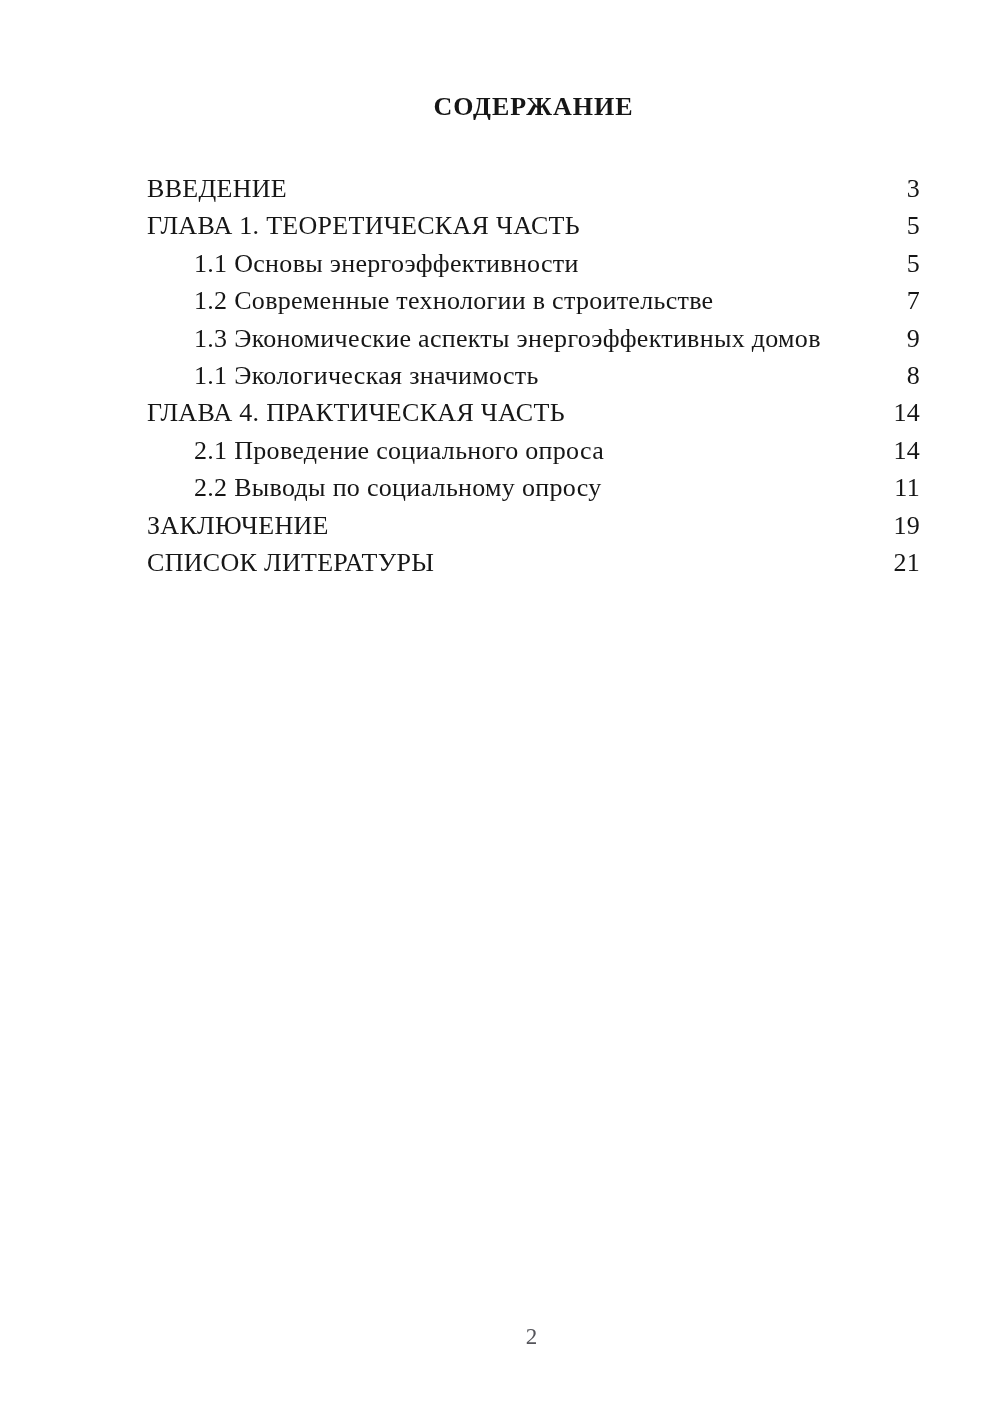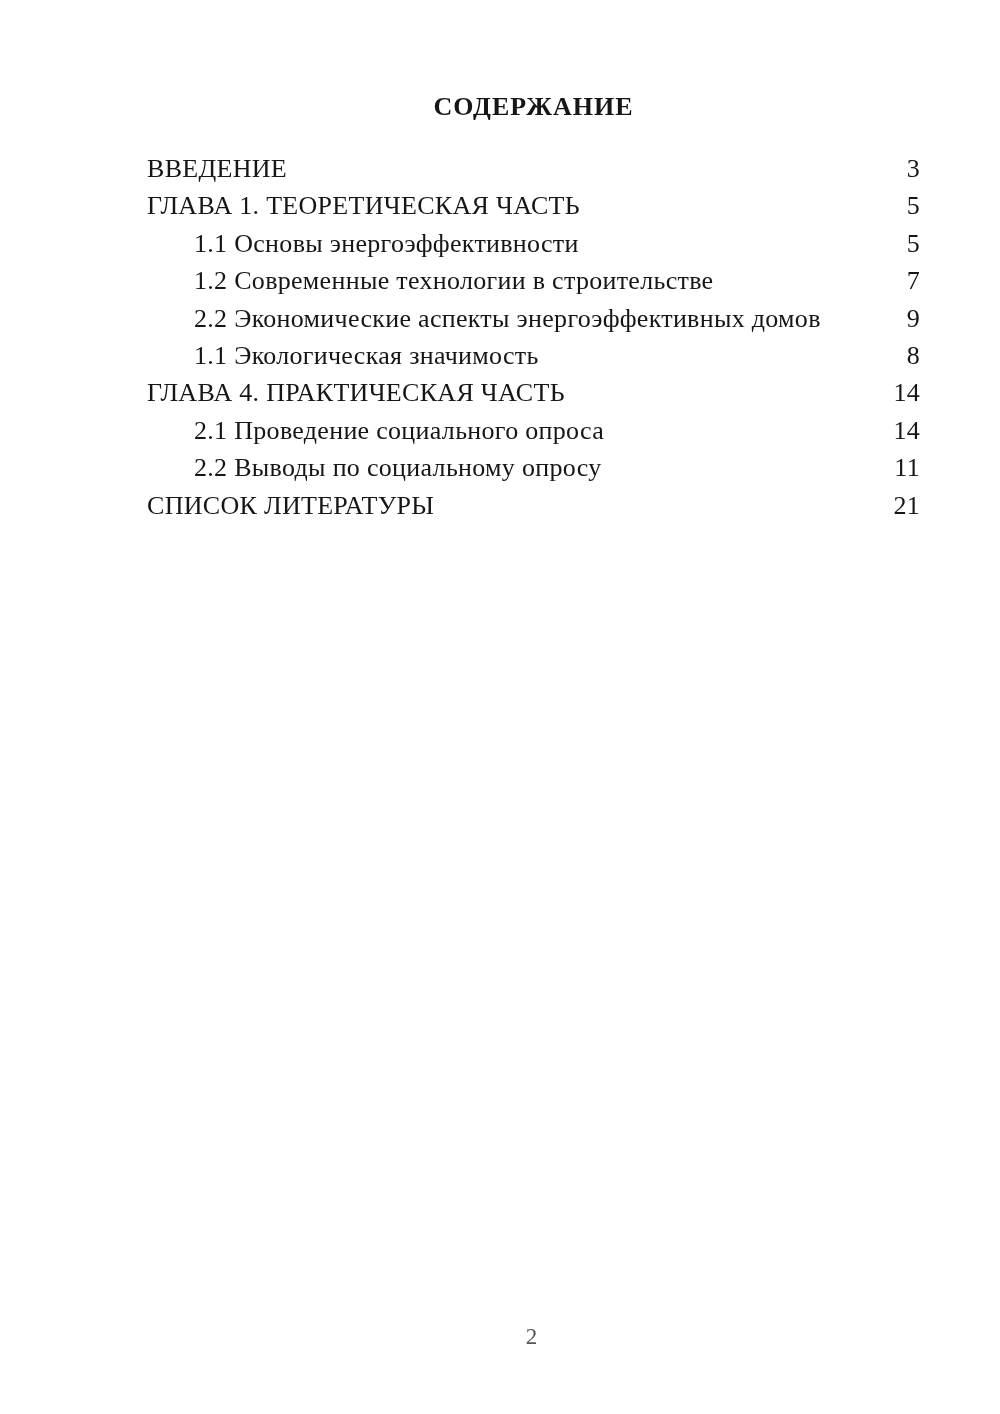--- a/index.html
+++ b/index.html
@@ -28,21 +28,21 @@
   }
   .toc-title {
     text-align: center;
     font-size: 26px;
     line-height: 30px;
     font-weight: bold;
     letter-spacing: 1px;
     color: var(--text-color);
   }
   .toc-list {
-    margin-top: 28px;
+    margin-top: 48px;
   }
   .toc-row {
     display: flex;
     justify-content: space-between;
     align-items: baseline;
     font-size: 26px;
     line-height: 37.4px;
     letter-spacing: 0.3px;
     color: var(--text-color);
     white-space: nowrap;
@@ -87,39 +87,43 @@
         </div>
         <div class="toc-row level-2">
           <span class="toc-label">1.1 Основы энергоэффективности</span>
           <span class="toc-page">5</span>
         </div>
         <div class="toc-row level-2">
           <span class="toc-label">1.2 Современные технологии в строительстве</span>
           <span class="toc-page">7</span>
         </div>
         <div class="toc-row level-2">
-          <span class="toc-label">2.2 Экономические аспекты энергоэффективных домов</span>
+          <span class="toc-label">1.3 Экономические аспекты энергоэффективных домов</span>
           <span class="toc-page">9</span>
         </div>
         <div class="toc-row level-2">
           <span class="toc-label">1.1 Экологическая значимость</span>
           <span class="toc-page">8</span>
         </div>
         <div class="toc-row level-1">
           <span class="toc-label">ГЛАВА 4. ПРАКТИЧЕСКАЯ ЧАСТЬ</span>
           <span class="toc-page">14</span>
         </div>
         <div class="toc-row level-2">
           <span class="toc-label">2.1 Проведение социального опроса</span>
           <span class="toc-page">14</span>
         </div>
         <div class="toc-row level-2">
           <span class="toc-label">2.2 Выводы по социальному опросу</span>
           <span class="toc-page">11</span>
         </div>
         <div class="toc-row level-1">
+          <span class="toc-label">ЗАКЛЮЧЕНИЕ</span>
+          <span class="toc-page">19</span>
+        </div>
+        <div class="toc-row level-1">
           <span class="toc-label">СПИСОК ЛИТЕРАТУРЫ</span>
           <span class="toc-page">21</span>
         </div>
       </div>
   </div>
   <div class="footer-page-number">2</div>
 </div>
 
 </body></html>

